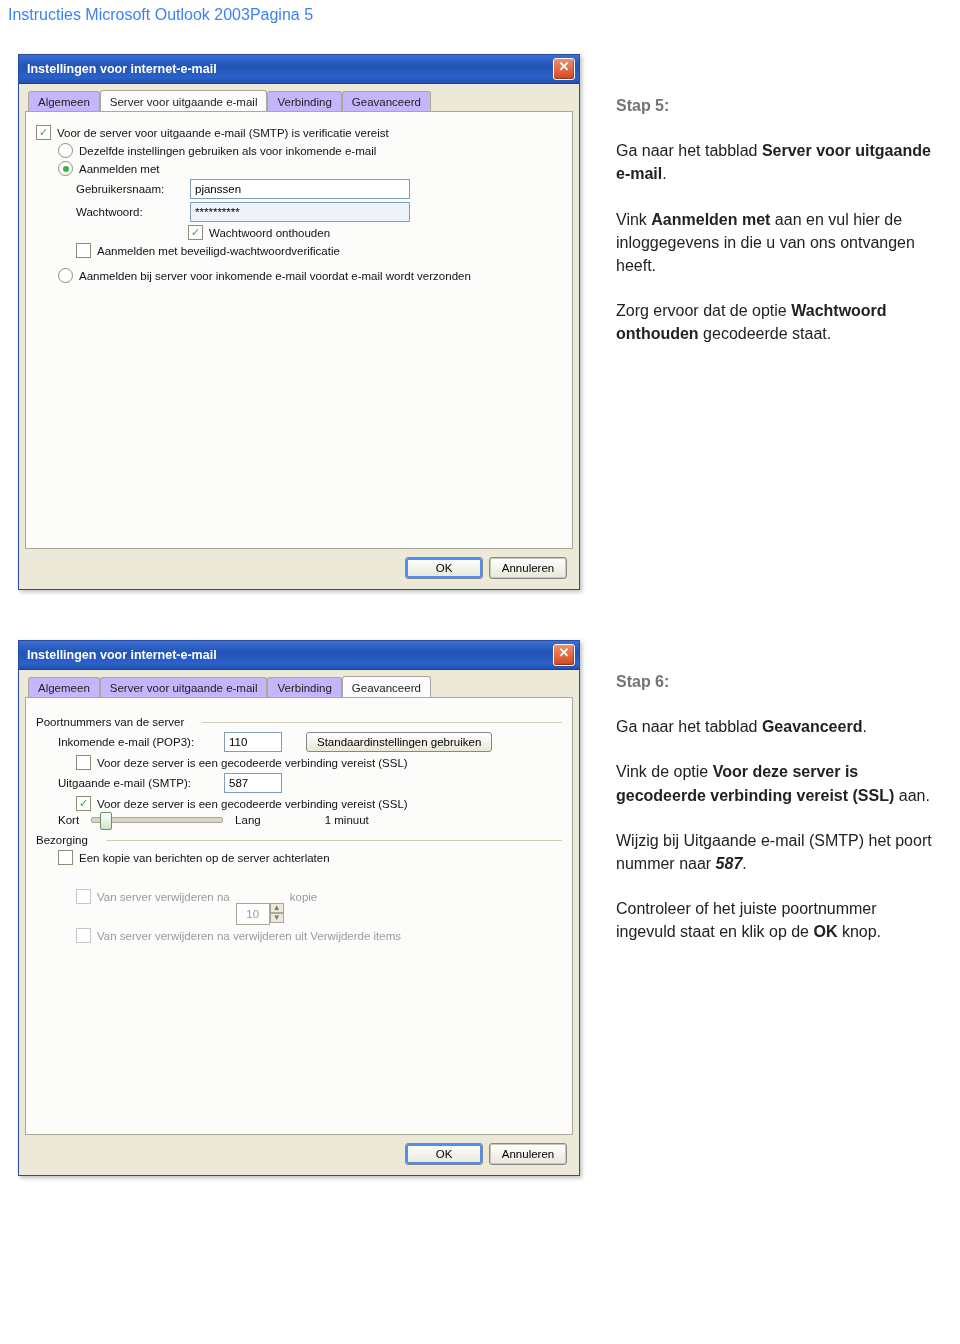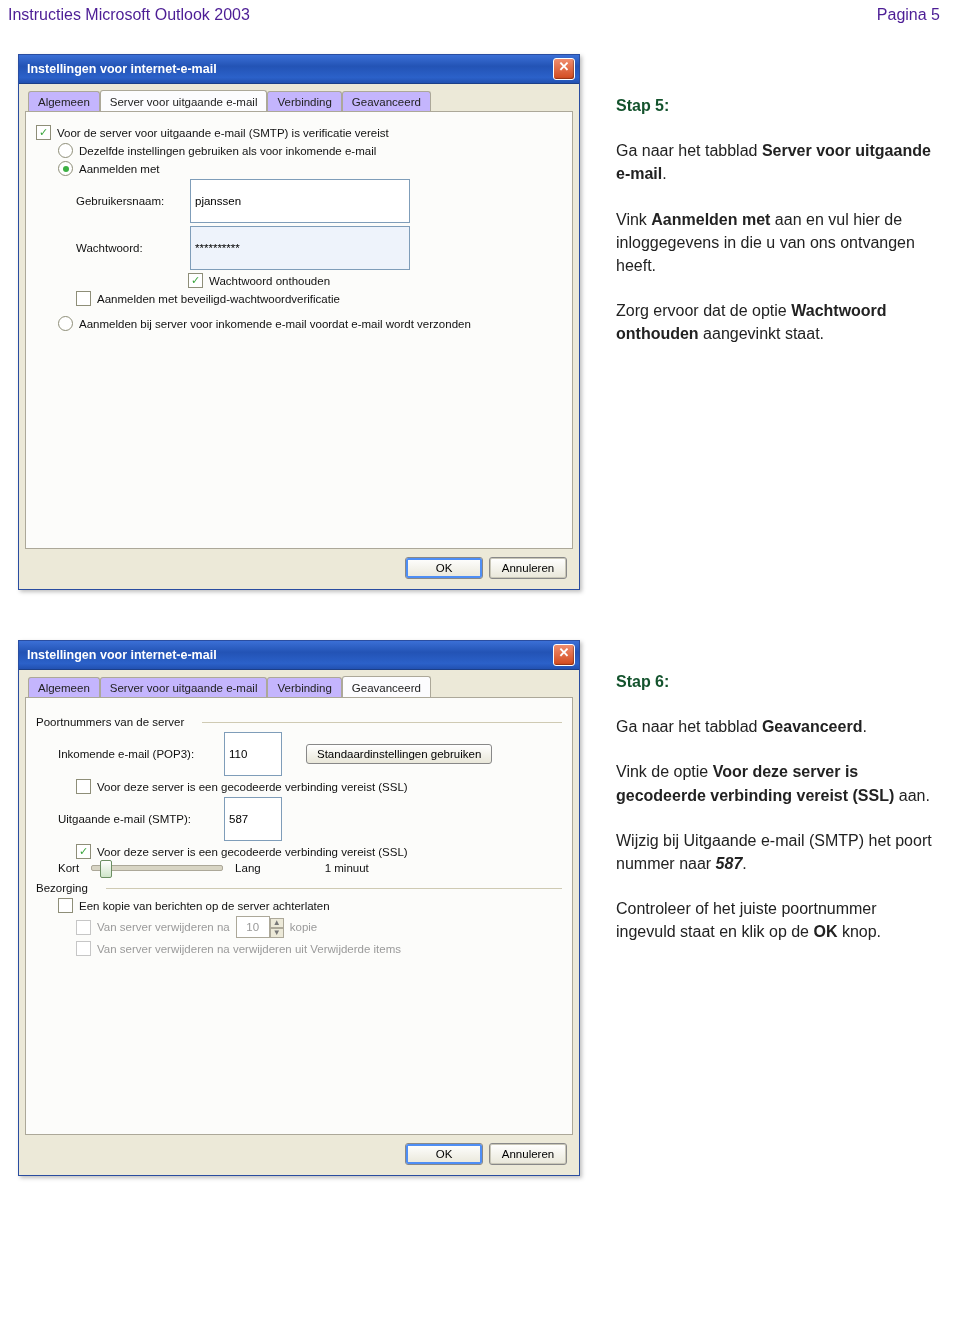--- a/index.html
+++ b/index.html
@@ -6,36 +6,36 @@
     margin:0;
     padding:0;
     font-family:Verdana,Tahoma,Arial,sans-serif;
     font-size:15px;
     color:#222;
     background:#fff;
     width:960px;
   }
   .page-header{
     display:flex;
-    justify-content:space-between;
+    justify-content:flex-start;
     font-size:16px;
-    color:#4c1d95;
+    color:#3b82f6;
     padding:6px 20px 30px 8px;
     font-family:Tahoma,Verdana,sans-serif;
   }
   .layout{
     display:flex;
     gap:30px;
     padding:0 10px 40px 18px;
     align-items:flex-start;
   }
   .col-left{width:568px;}
   .col-right{width:320px; padding-top:40px;}
   .step-block{font-size:16px; line-height:1.45;}
-  .step-title{color:#14532d; font-weight:bold; margin:0 0 22px 0;}
+  .step-title{color:#737373; font-weight:bold; margin:0 0 22px 0;}
   .step-block p{margin:0 0 22px 0;}
   .bold{font-weight:bold;}
 
   
   .xp-dialog{
     width:560px;
     border:1px solid #2a4da0;
     background:#ece9d8;
     font-family:Tahoma,Arial,sans-serif;
     font-size:11.5px;
@@ -114,21 +114,21 @@
     border:1px solid #8e8e78;
     background:#fff;
     display:inline-flex;align-items:center;justify-content:center;
   }
   .rad .dot{width:6px;height:6px;border-radius:50%;background:#3cb043;}
   .lbl{white-space:nowrap;}
   .field{
     border:1px solid #7f9db9;
     background:#fff;
     height:18px;
-    padding:12px 4px;
+    padding:0 4px;
     font-size:11.5px;
     font-family:inherit;
   }
   .field.sunken{background:#eef3fb;}
   .xp-buttons{
     display:flex;
     justify-content:flex-end;
     gap:6px;
     padding:8px 6px 6px 0;
   }
@@ -158,21 +158,21 @@
   .slider{
     flex:1;height:4px;background:#d8d5c4;border:1px solid #aca899;
     position:relative;border-radius:2px;
   }
   .slider .thumb{
     position:absolute;left:8px;top:-6px;width:10px;height:16px;
     background:linear-gradient(#fff,#cfe5c9);
     border:1px solid #6c8f63;border-radius:2px;
   }
   .spin{
-    display:inline-flex;align-items:flex-end;
+    display:inline-flex;align-items:flex-start;margin-top:35px;
   }
   .spin input{
     width:28px;height:18px;border:1px solid #aca899;background:#fff;
     font-size:11.5px;text-align:center;color:#999;
   }
   .spin .arrows{
     display:flex;flex-direction:column;width:14px;
   }
   .spin .arrows span{
     flex:1;border:1px solid #aca899;background:#ece9d8;font-size:8px;
@@ -249,21 +249,21 @@
   <div class="col-right">
     <div class="step-block">
       <p class="step-title">Stap 5:</p>
       <p>
         <span>Ga naar het tabblad </span><span class="bold">Server voor uitgaande e-mail</span><span>.</span>
       </p>
       <p>
         <span>Vink </span><span class="bold">Aanmelden met</span><span> aan en vul hier de inloggegevens in die u van ons ontvangen heeft.</span>
       </p>
       <p>
-        <span>Zorg ervoor dat de optie </span><span class="bold">Wachtwoord onthouden</span><span> aangevinkt staat.</span>
+        <span>Zorg ervoor dat de optie </span><span class="bold">Wachtwoord onthouden</span><span> gecodeerde staat.</span>
       </p>
     </div>
   </div>
 </div>
 
 <div class="layout" style="padding-top:10px">
   <div class="col-left">
     <div class="xp-dialog">
       <div class="xp-titlebar">
         <span>Instellingen voor internet-e-mail</span>

